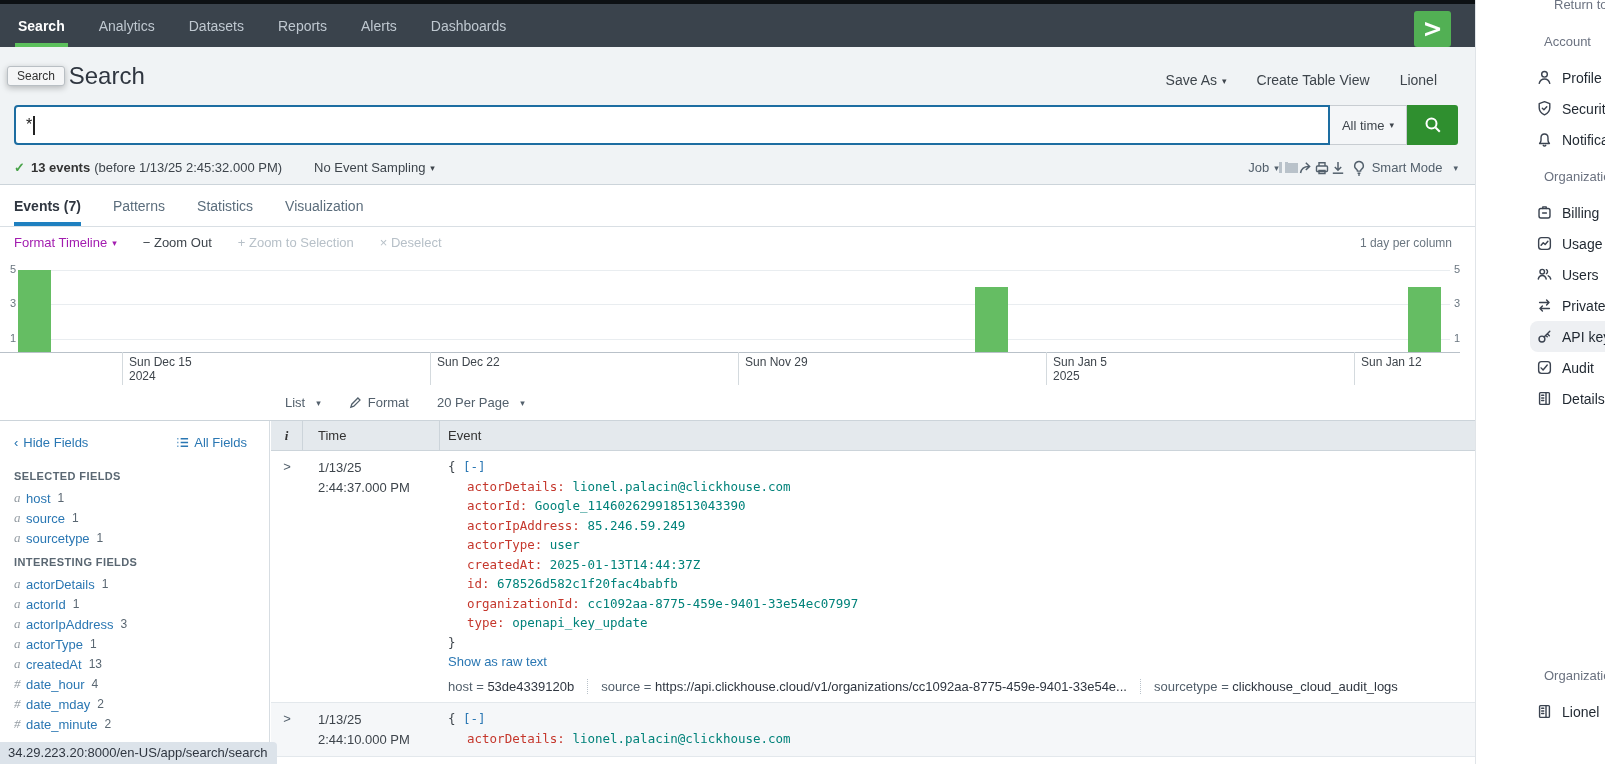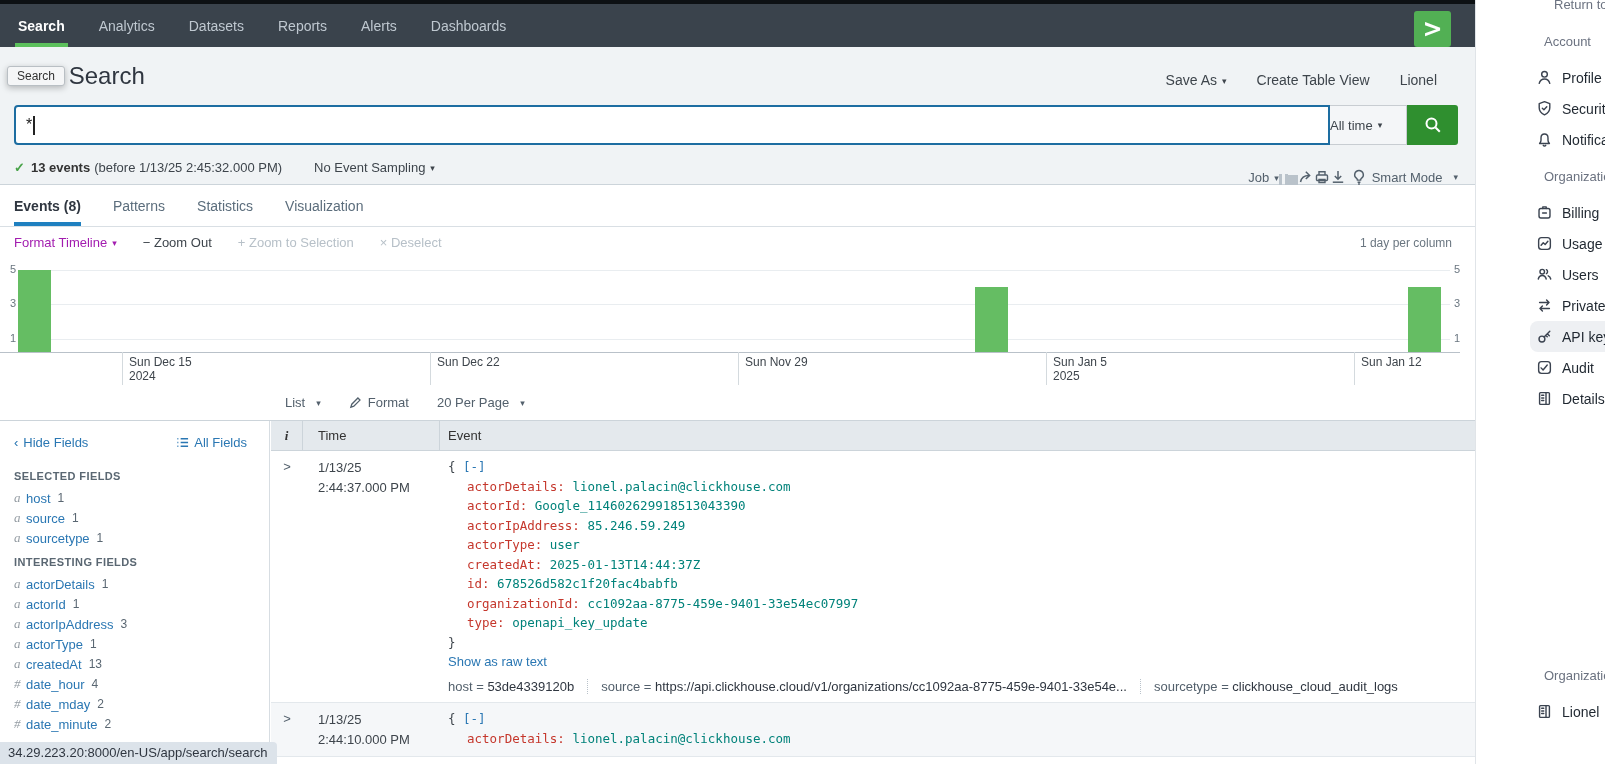--- a/index.html
+++ b/index.html
@@ -25,28 +25,28 @@
 
   #header{position:absolute;left:0;top:47px;width:1475px;height:103px;background:#f0f3f5}
   #page-title{position:absolute;left:14px;top:15px;font-size:24px;font-weight:500;color:#2f3640}
   #tooltip{position:absolute;left:7px;top:19px;background:#f5f6f7;border:1px solid #b9bfc4;border-radius:3px;
     box-shadow:0 2px 6px rgba(0,0,0,.25);padding:2px 9px;font-size:12px;color:#333;z-index:5}
   #header-actions{position:absolute;right:38px;top:25px;display:flex;gap:30px;font-size:14px;color:#3e454c}
   #header-actions span{cursor:pointer}
   #search-row{position:absolute;left:14px;top:58px;right:17px;height:40px;display:flex}
   #search-input{flex:1;background:#fff;border:2px solid var(--input-border);border-radius:4px 0 0 4px;display:flex;align-items:center;padding-left:10px;font-size:16px;color:#222}
   .cursor-bar{display:inline-block;width:1.5px;height:19px;background:#222;margin-left:1px}
-  #timerange-btn{width:77px;background:#f4f6f8;border:1px solid #c8cdd2;border-left:none;display:flex;align-items:center;font-size:13px;color:#3e454c;cursor:pointer}
+  #timerange-btn{width:77px;background:#f4f6f8;border:1px solid #c8cdd2;border-left:none;display:flex;align-items:center;justify-content:center;font-size:13px;color:#3e454c;cursor:pointer}
   #search-btn{width:51px;background:var(--button-green);border-radius:0 3px 3px 0;display:flex;align-items:center;justify-content:center;cursor:pointer}
 
   #jobbar{position:absolute;left:0;top:150px;width:1475px;height:35px;background:#f0f3f5;border-bottom:1px solid #ccd4da;display:flex;align-items:center;padding-left:14px;font-size:13px}
   #jobbar .chk{color:#49a349;font-weight:bold;margin-right:6px}
   #jobbar b{color:#333;margin-right:4px}
   #sampling{margin-left:32px;cursor:pointer;color:#3e454c}
-  #job-right{position:absolute;right:17px;top:0;height:35px;display:flex;align-items:flex-end;gap:0;color:#53606c}
+  #job-right{position:absolute;right:17px;top:0;height:35px;display:flex;align-items:center;gap:0;color:#53606c}
   #job-right .tool{cursor:pointer;display:flex;align-items:center}
   .icon-pause{display:flex;gap:3px}.icon-pause i{display:block;width:3px;height:11px;background:#b9c2ca}
   .icon-stop{width:10px;height:10px;background:#b9c2ca}
   #smart-mode{margin-left:6px;display:flex;align-items:center;gap:6px;font-size:13px;color:#53606c;cursor:pointer}
 
   #tabsrow{position:absolute;left:0;top:185px;width:1475px;height:42px;background:#fff;border-bottom:1px solid #d9dfe4}
   #tabs-list{display:flex;height:100%;padding-left:14px;gap:32px}
   .tab{display:flex;align-items:center;font-size:14px;color:#5b6d7c;position:relative;cursor:pointer}
   .tab.active{color:#2f3640;font-weight:bold}
   .tab.active::after{content:"";position:absolute;left:0;right:0;bottom:0;height:4px;background:var(--tab-underline)}
@@ -210,21 +210,21 @@
             </svg>
         </span>
         <span>Smart Mode</span>
           <span class="caret">▾</span>
       </span>
     </div>
   </div>
 
   <div id="tabsrow">
     <div id="tabs-list">
-        <div class="tab active">Events (8)</div>
+        <div class="tab active">Events (7)</div>
         <div class="tab">Patterns</div>
         <div class="tab">Statistics</div>
         <div class="tab">Visualization</div>
       </div>
   </div>
 
   <div id="tlcontrols">
     <span class="ctl" style="color:#a21caf"><span>Format Timeline</span><span class="caret">▾</span></span>
     <span class="ctl" style="color:#3e454c"><span>−&nbsp;</span><span>Zoom Out</span></span>
     <span class="ctl ctl-dim"><span>+&nbsp;</span><span>Zoom to Selection</span></span>

